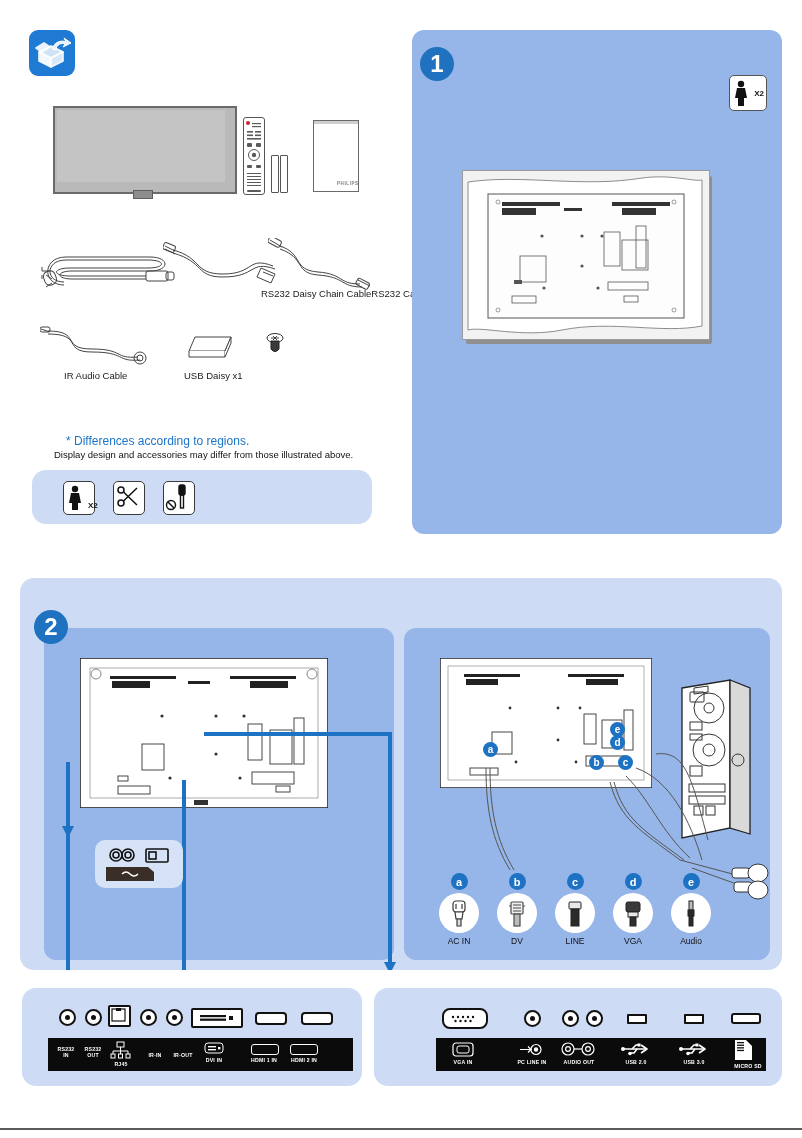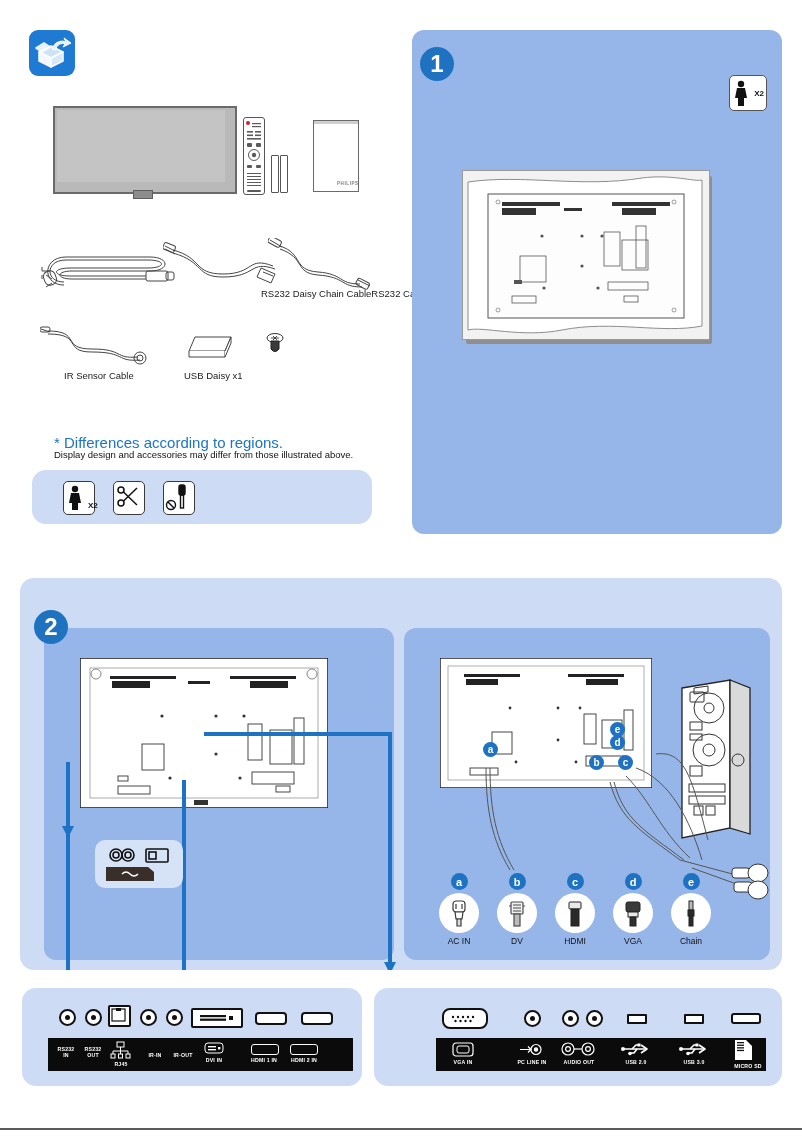--- a/index.html
+++ b/index.html
@@ -52,23 +52,24 @@
     position:absolute;
     font-size:9.5px;
     color:#1a1a1a;
     white-space:nowrap;
     font-family:"Liberation Sans", sans-serif;
   }
 
   
   .note-blue{
     position:absolute;
-    font-size:15px;
+    font-size:12px;
     color:#1b74c8;
     white-space:nowrap;
+    margin-left:12px;
   }
   .note-black{
     position:absolute;
     font-size:9.5px;
     color:#111;
     white-space:nowrap;
   }
 
   
   .safety-box{
@@ -292,21 +293,21 @@
     <g fill="none" stroke="#444" stroke-width="1">
       <path d="M8 6 C42 6 20 24 52 24 C84 24 74 34 98 32"></path>
       <path d="M8 9 C44 9 22 27 52 27 C86 27 76 37 100 35"></path>
       <path d="M1 4 l9 3"></path>
       <rect x="0" y="2" width="10" height="5" rx="2"></rect>
       <circle cx="100" cy="33" r="6"></circle>
       <circle cx="100" cy="33" r="3"></circle>
     </g>
   </svg>
 </div>
-<div class="cap" style="left:64px;top:370px;">IR Sensor Cable</div>
+<div class="cap" style="left:64px;top:370px;">IR Audio Cable</div>
 
 <div class="abs" style="left:185px;top:333px;">
   <svg width="52" height="30" viewBox="0 0 52 30">
     <g fill="#ffffff" stroke="#444" stroke-width="1" stroke-linejoin="round">
       <path d="M10 4 L46 4 L40 18 L4 18 Z"></path>
       <path d="M4 18 L4 24 L40 24 L40 18"></path>
       <path d="M40 18 L46 4 L46 10 L40 24"></path>
     </g>
   </svg>
 </div>
@@ -593,21 +594,21 @@
 <div class="legend-item" style="left:549px;top:873px;">
   <div class="legend-letter">c</div>
   <div class="legend-circle">
     <svg width="22" height="28" viewBox="0 0 22 28">
       <g stroke="#222" stroke-width="1">
         <rect x="5" y="3" width="12" height="7" rx="1" fill="#e8e8e8"></rect>
         <rect x="7" y="10" width="8" height="17" fill="#2a2a2a"></rect>
       </g>
     </svg>
   </div>
-  <div class="legend-label">HDMI</div>
+  <div class="legend-label">LINE</div>
 </div>
 
 <div class="legend-item" style="left:607px;top:873px;">
   <div class="legend-letter">d</div>
   <div class="legend-circle">
     <svg width="22" height="28" viewBox="0 0 22 28">
       <g stroke="#222" stroke-width="1">
         <rect x="4" y="3" width="14" height="10" rx="2" fill="#3a3a3a"></rect>
         <rect x="6" y="13" width="10" height="5" fill="#e8e8e8"></rect>
         <rect x="8" y="18" width="6" height="9" fill="#2f2f2f"></rect>
@@ -621,21 +622,21 @@
   <div class="legend-letter">e</div>
   <div class="legend-circle">
     <svg width="22" height="28" viewBox="0 0 22 28">
       <g stroke="#222" stroke-width="1">
         <rect x="9" y="2" width="4" height="9" fill="#bbb"></rect>
         <rect x="8" y="11" width="6" height="6" fill="#2a2a2a"></rect>
         <rect x="9" y="17" width="4" height="10" fill="#2a2a2a"></rect>
       </g>
     </svg>
   </div>
-  <div class="legend-label">Chain</div>
+  <div class="legend-label">Audio</div>
 </div>
 
 <div class="outer-panel" style="left:22px;top:988px;width:340px;height:98px;background:#cddcf4;"></div>
 
 <div class="jack rca" style="left:59px;top:1009px;">
     <i></i>
   </div>
 <div class="jack rca" style="left:85px;top:1009px;">
     <i></i>
   </div>

